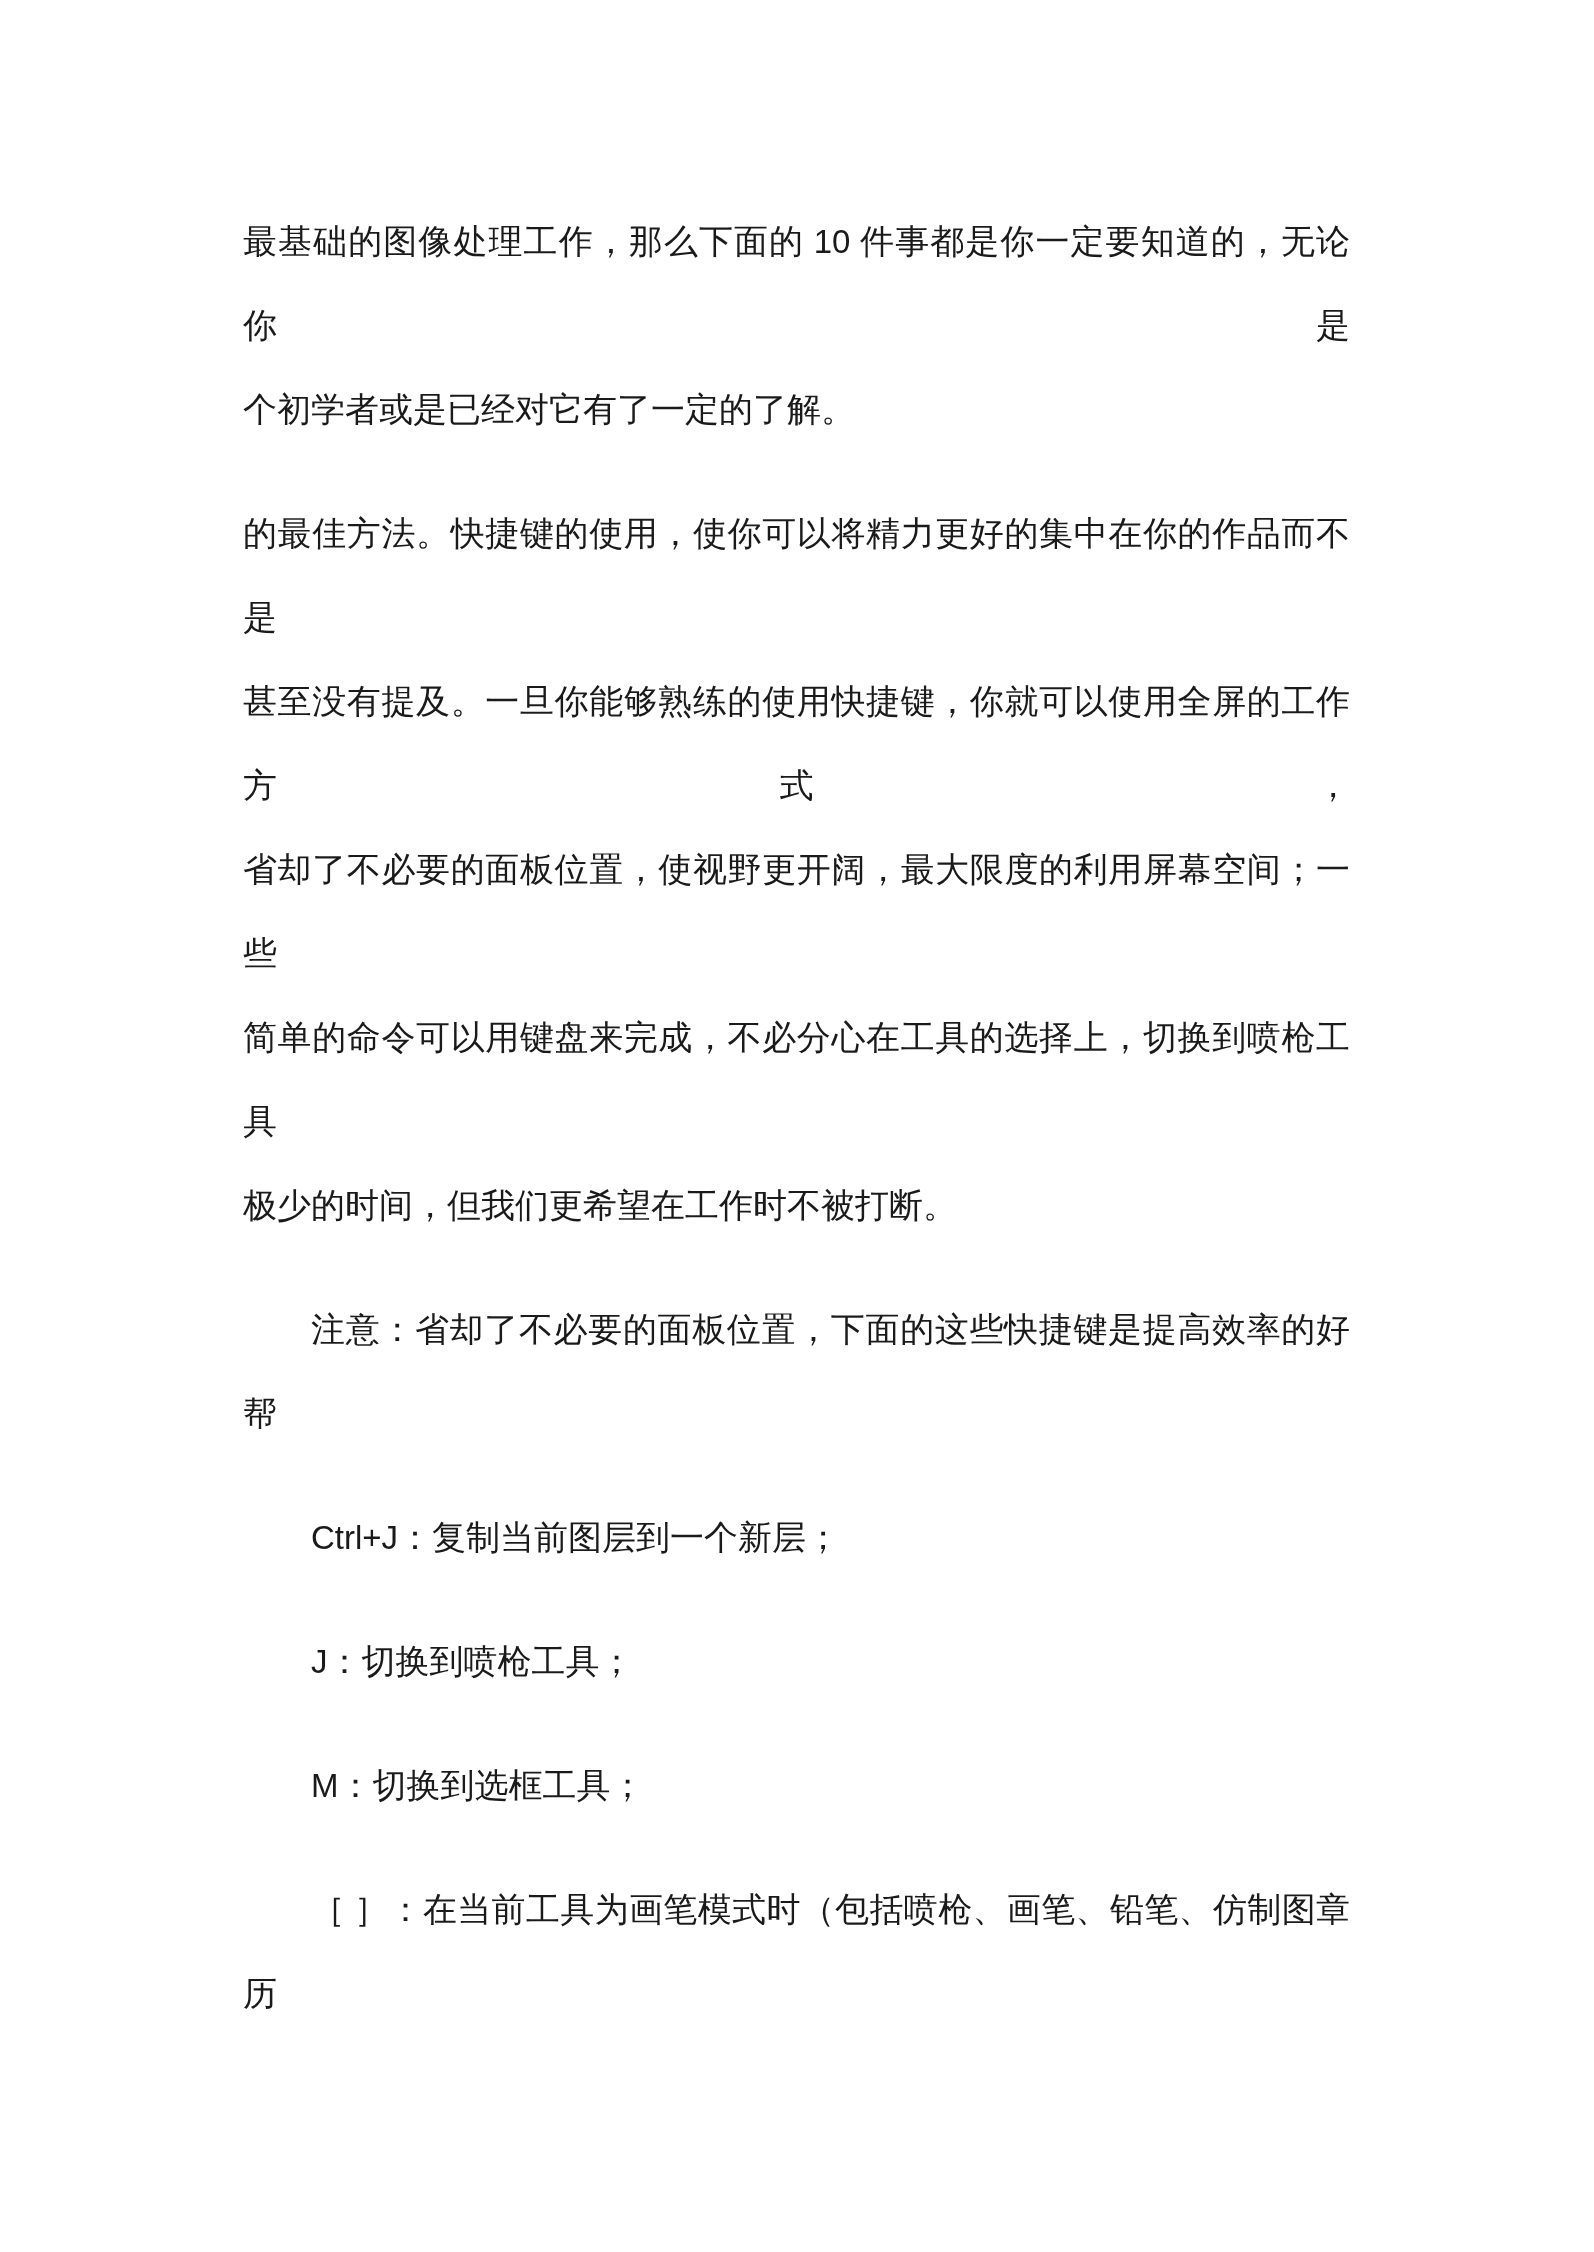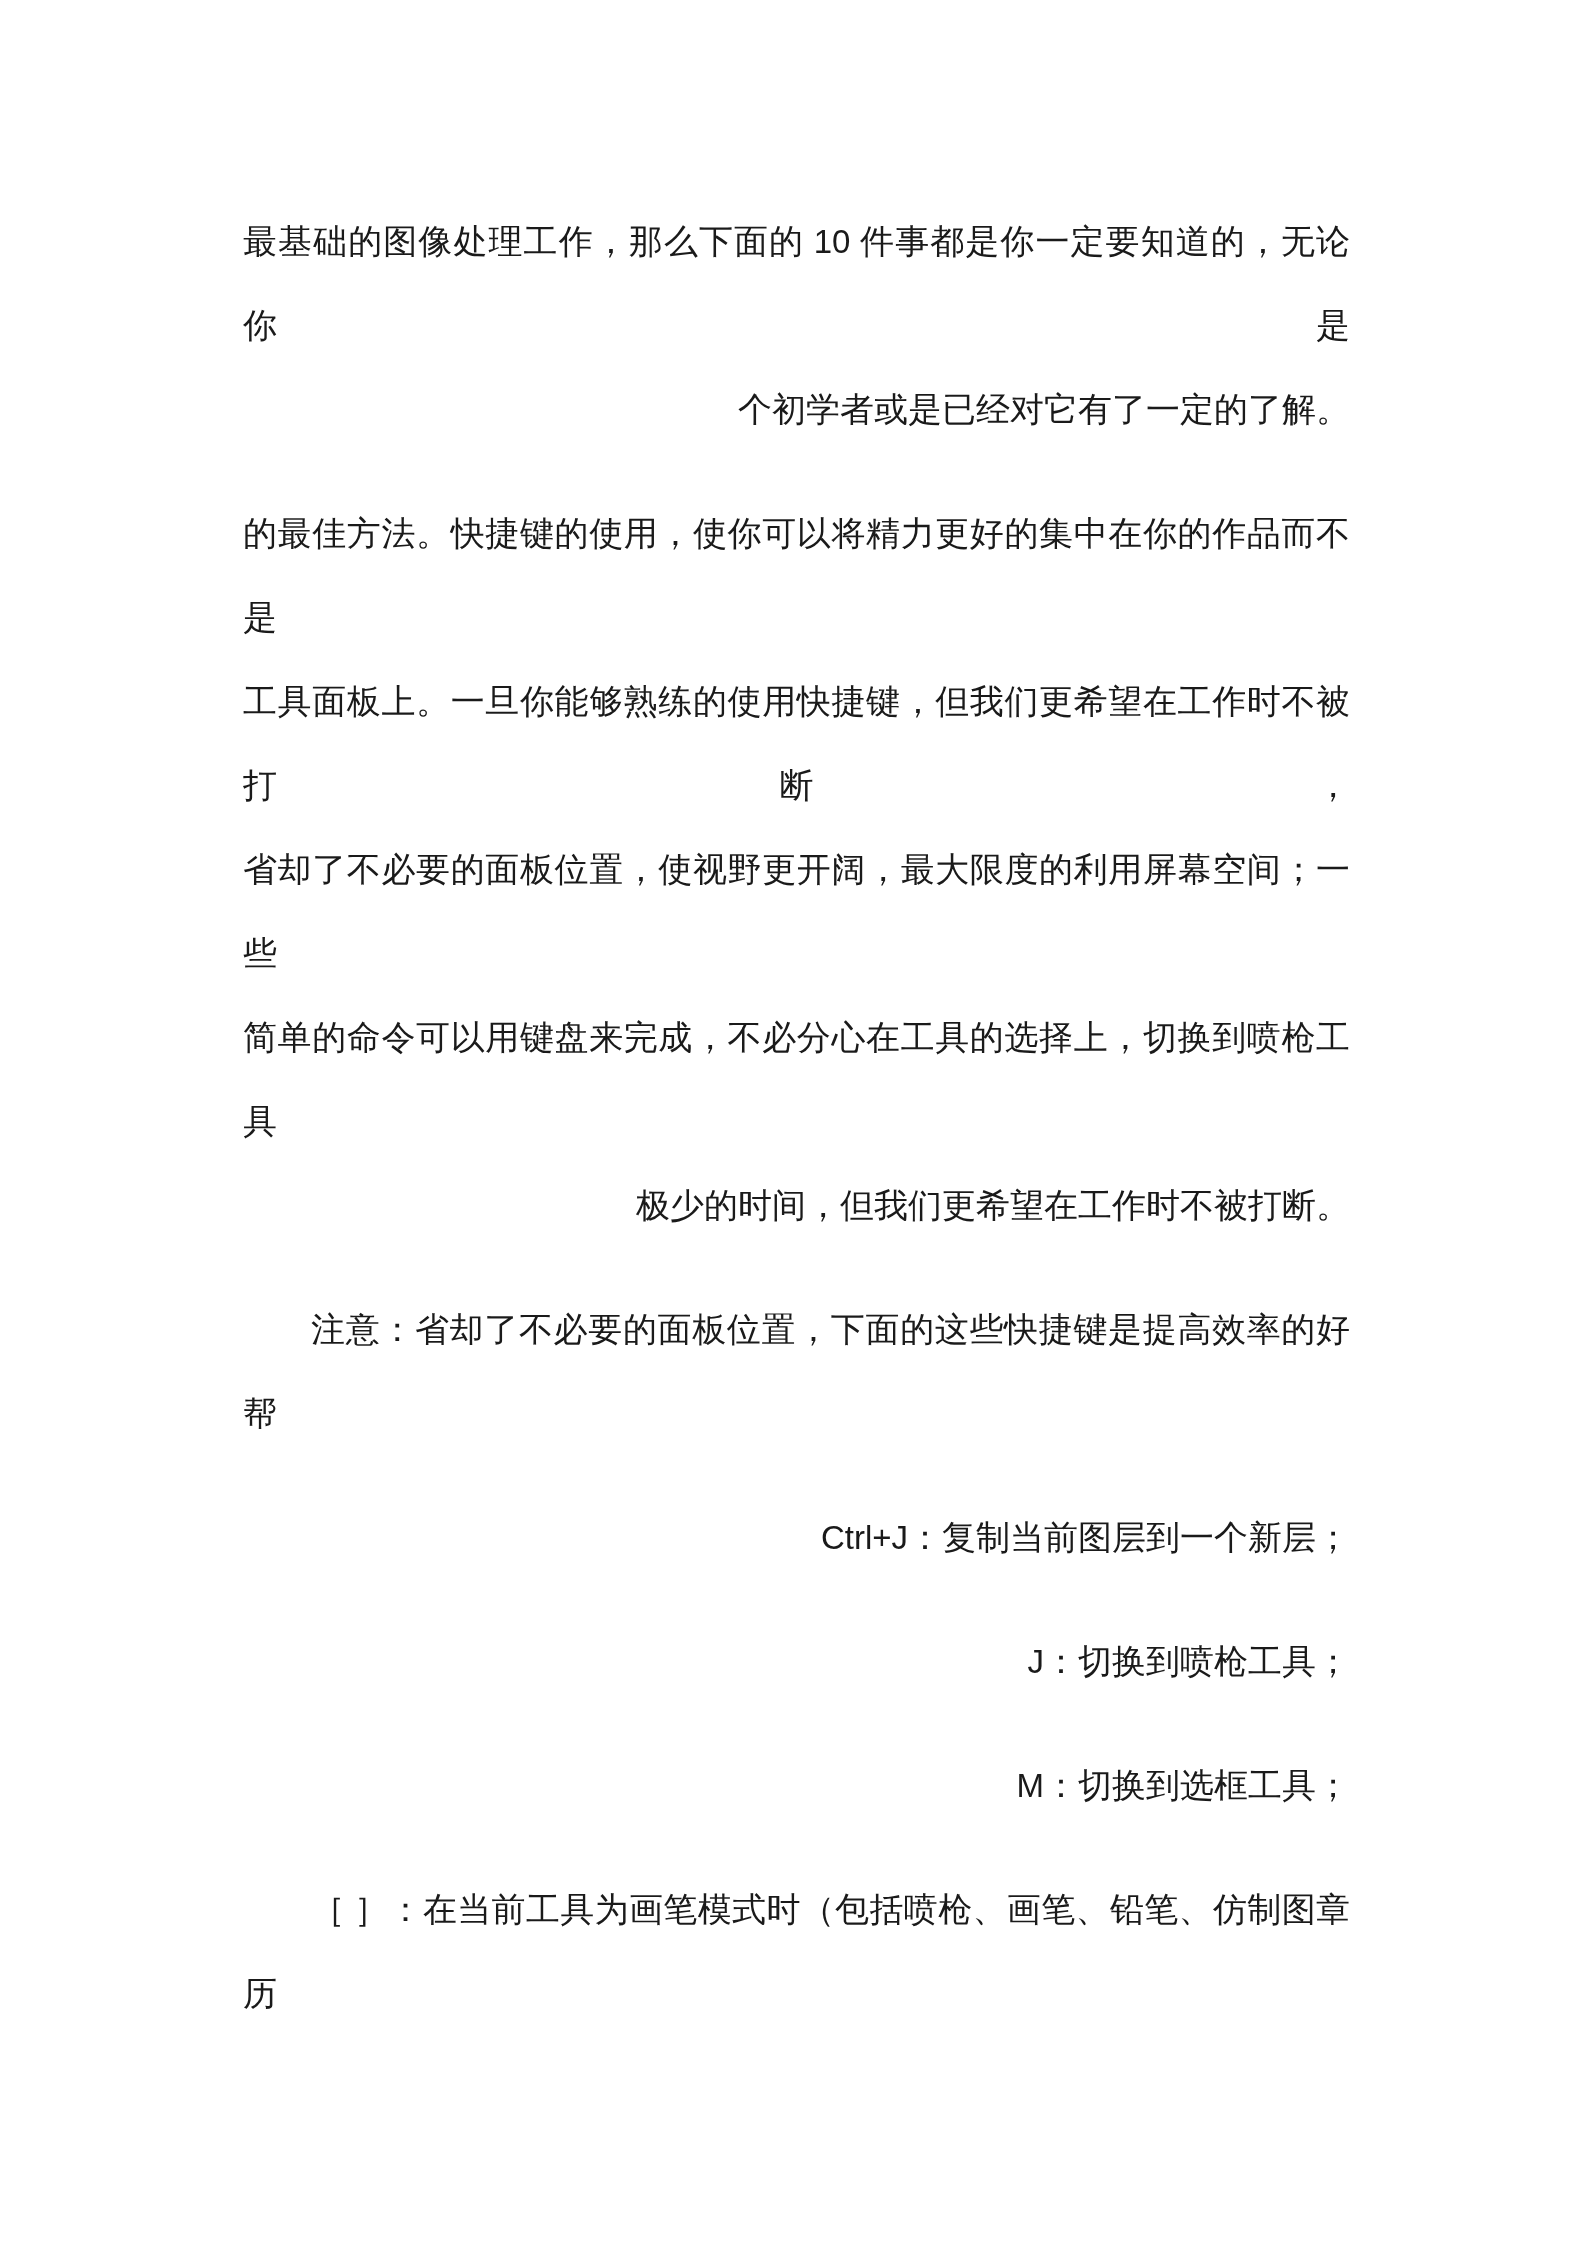--- a/index.html
+++ b/index.html
@@ -18,21 +18,21 @@
     font-family: "Liberation Serif", "DejaVu Serif", serif;
     color: #1a1a1a;
   }
   .para {
     margin: 0 0 40px 0;
   }
   .line {
     font-size: 34px;
     line-height: 84px;
     white-space: nowrap;
-    text-align: right;
+    text-align: left;
   }
   
   .line.fill {
     white-space: normal;
     text-align: justify;
     text-align-last: justify;
   }
   .line.indent {
     padding-left: 68px; 
   }
@@ -49,21 +49,21 @@
 <body>
 
 <div class="page">
   <div>
       <div class="para">
         <div class="line fill">最基础的图像处理工作，那么下面的 <span class="latin">10</span> 件事都是你一定要知道的，无论你是</div>
         <div class="line">个初学者或是已经对它有了一定的了解。</div>
       </div>
       <div class="para">
         <div class="line fill">的最佳方法。快捷键的使用，使你可以将精力更好的集中在你的作品而不是</div>
-        <div class="line fill">工具面板上。一旦你能够熟练的使用快捷键，但我们更希望在工作时不被打断，</div>
+        <div class="line fill">甚至没有提及。一旦你能够熟练的使用快捷键，你就可以使用全屏的工作方式，</div>
         <div class="line fill">省却了不必要的面板位置，使视野更开阔，最大限度的利用屏幕空间；一些</div>
         <div class="line fill">简单的命令可以用键盘来完成，不必分心在工具的选择上，切换到喷枪工具</div>
         <div class="line">极少的时间，但我们更希望在工作时不被打断。</div>
       </div>
       <div class="para">
         <div class="line indent fill">注意：省却了不必要的面板位置，下面的这些快捷键是提高效率的好帮</div>
       </div>
       <div class="para">
         <div class="line indent"><span class="latin">Ctrl+J</span>：复制当前图层到一个新层；</div>
       </div>

